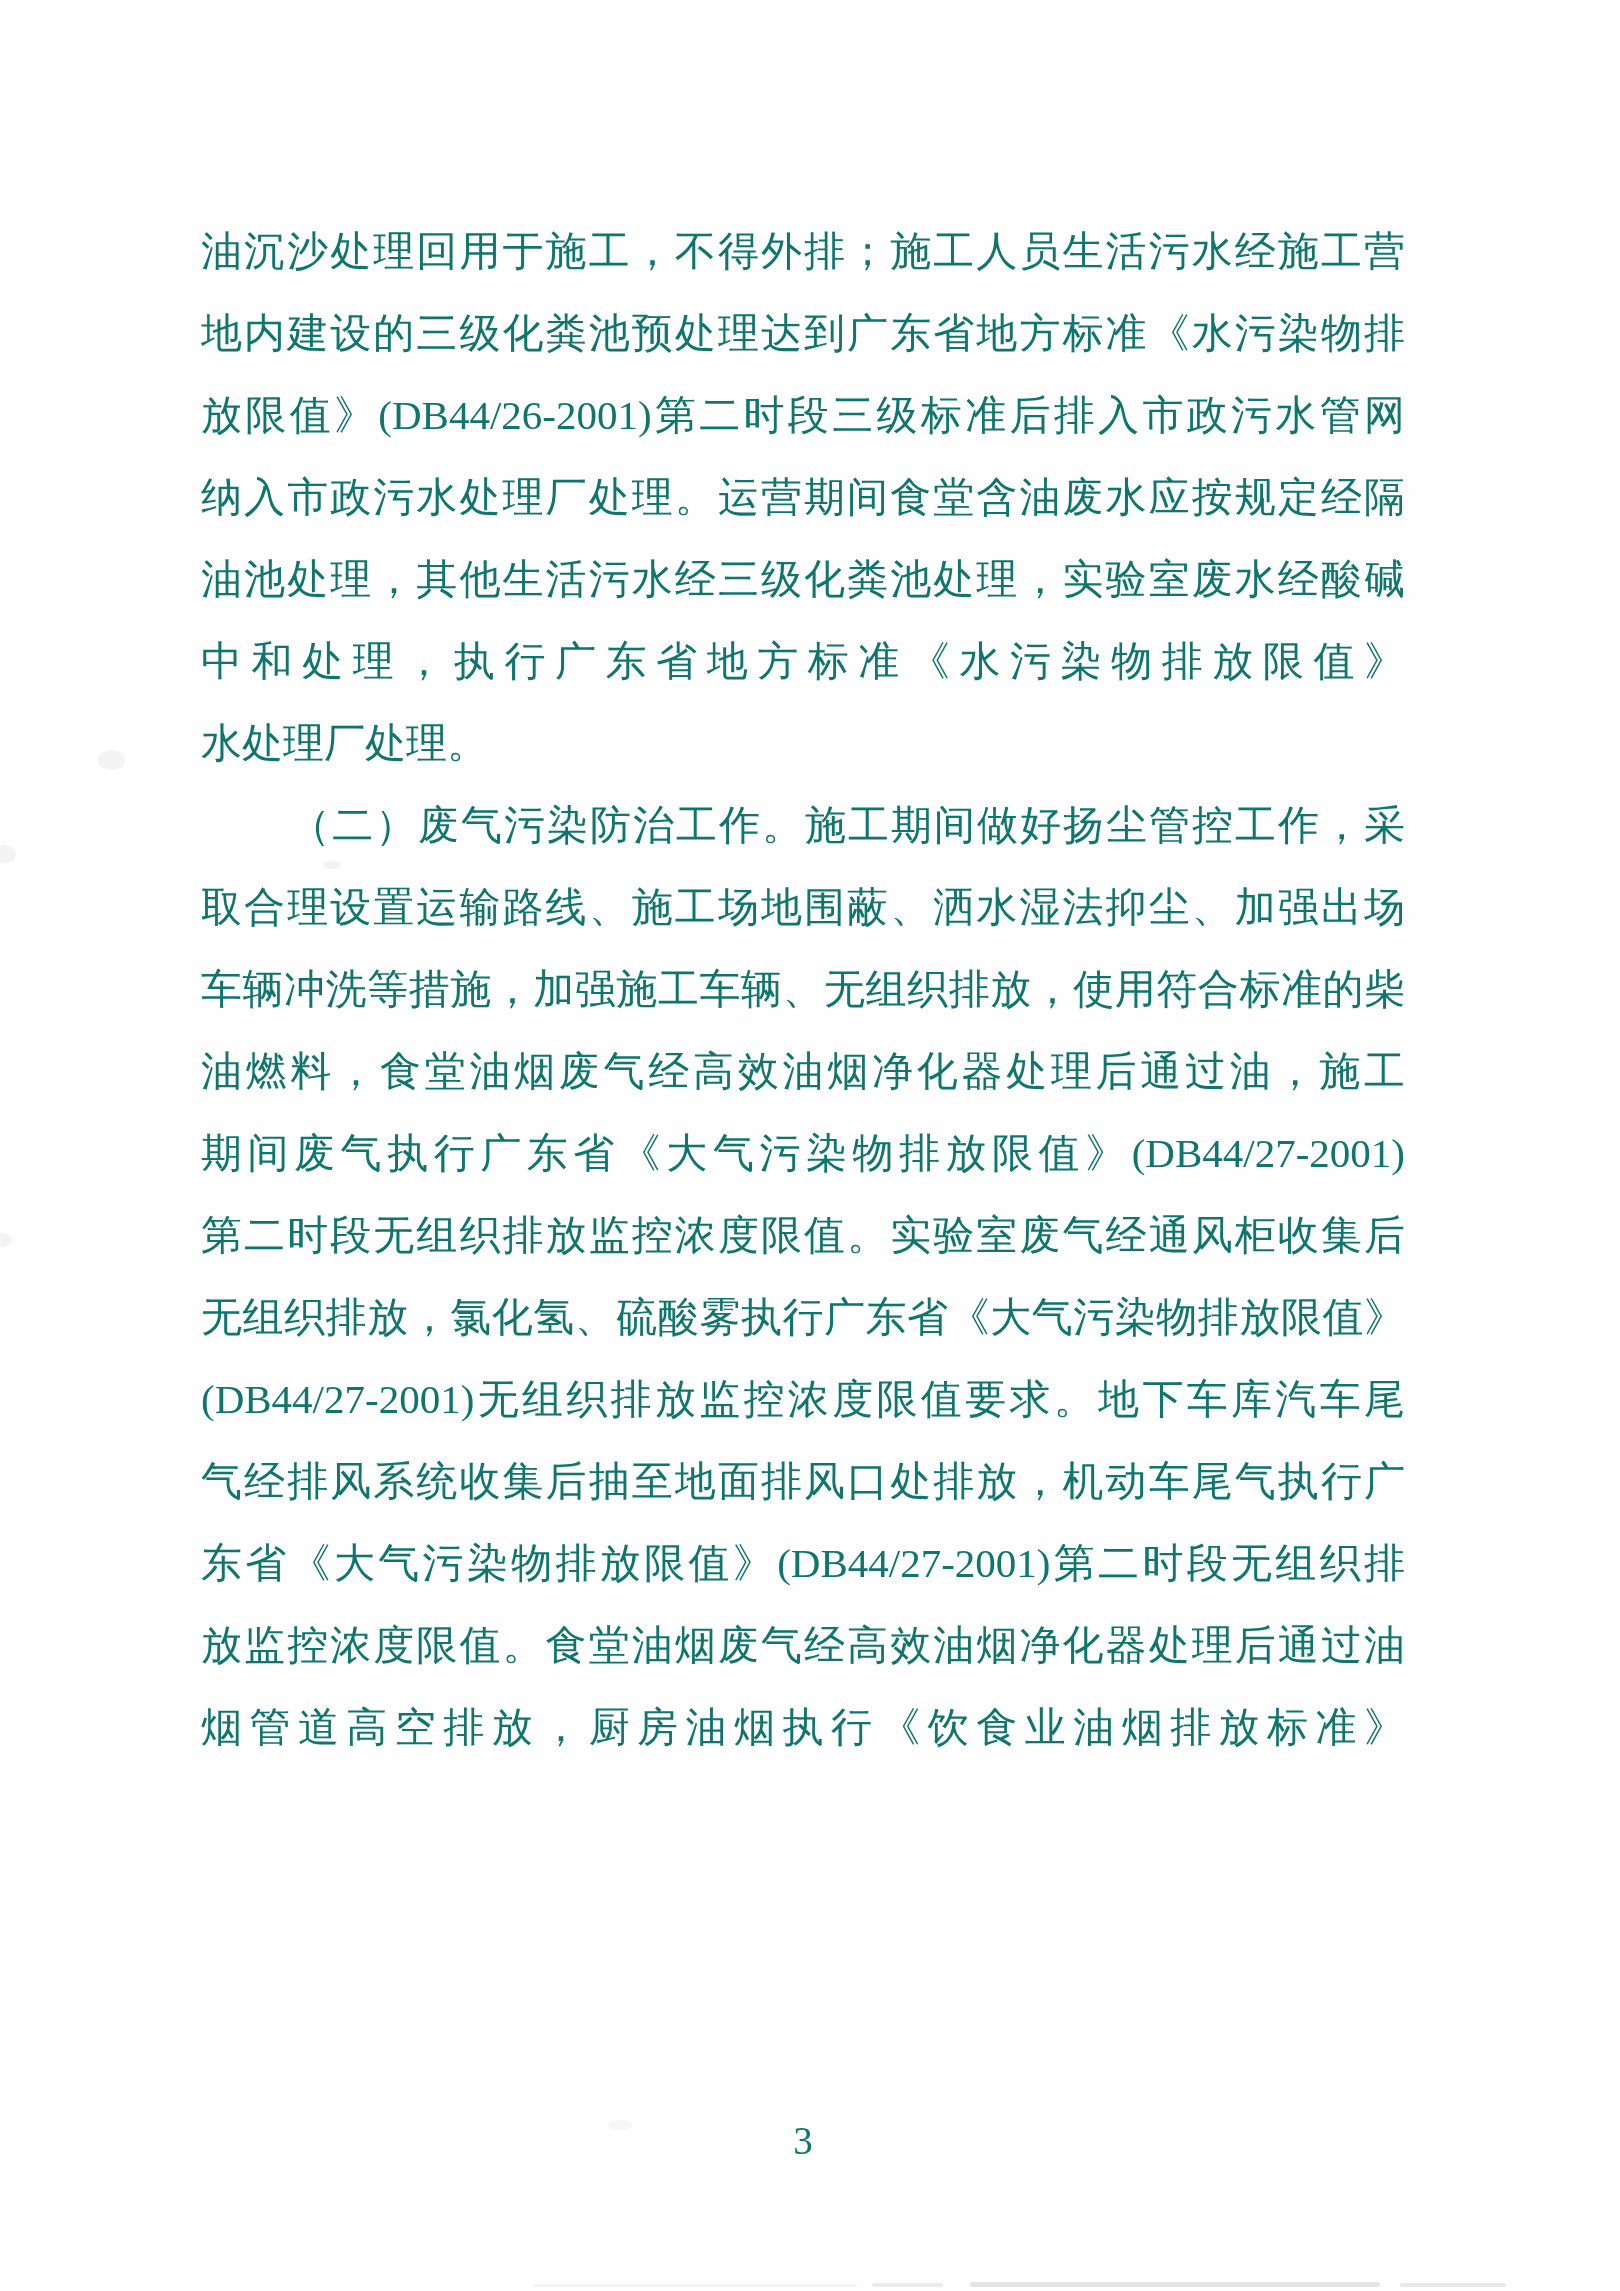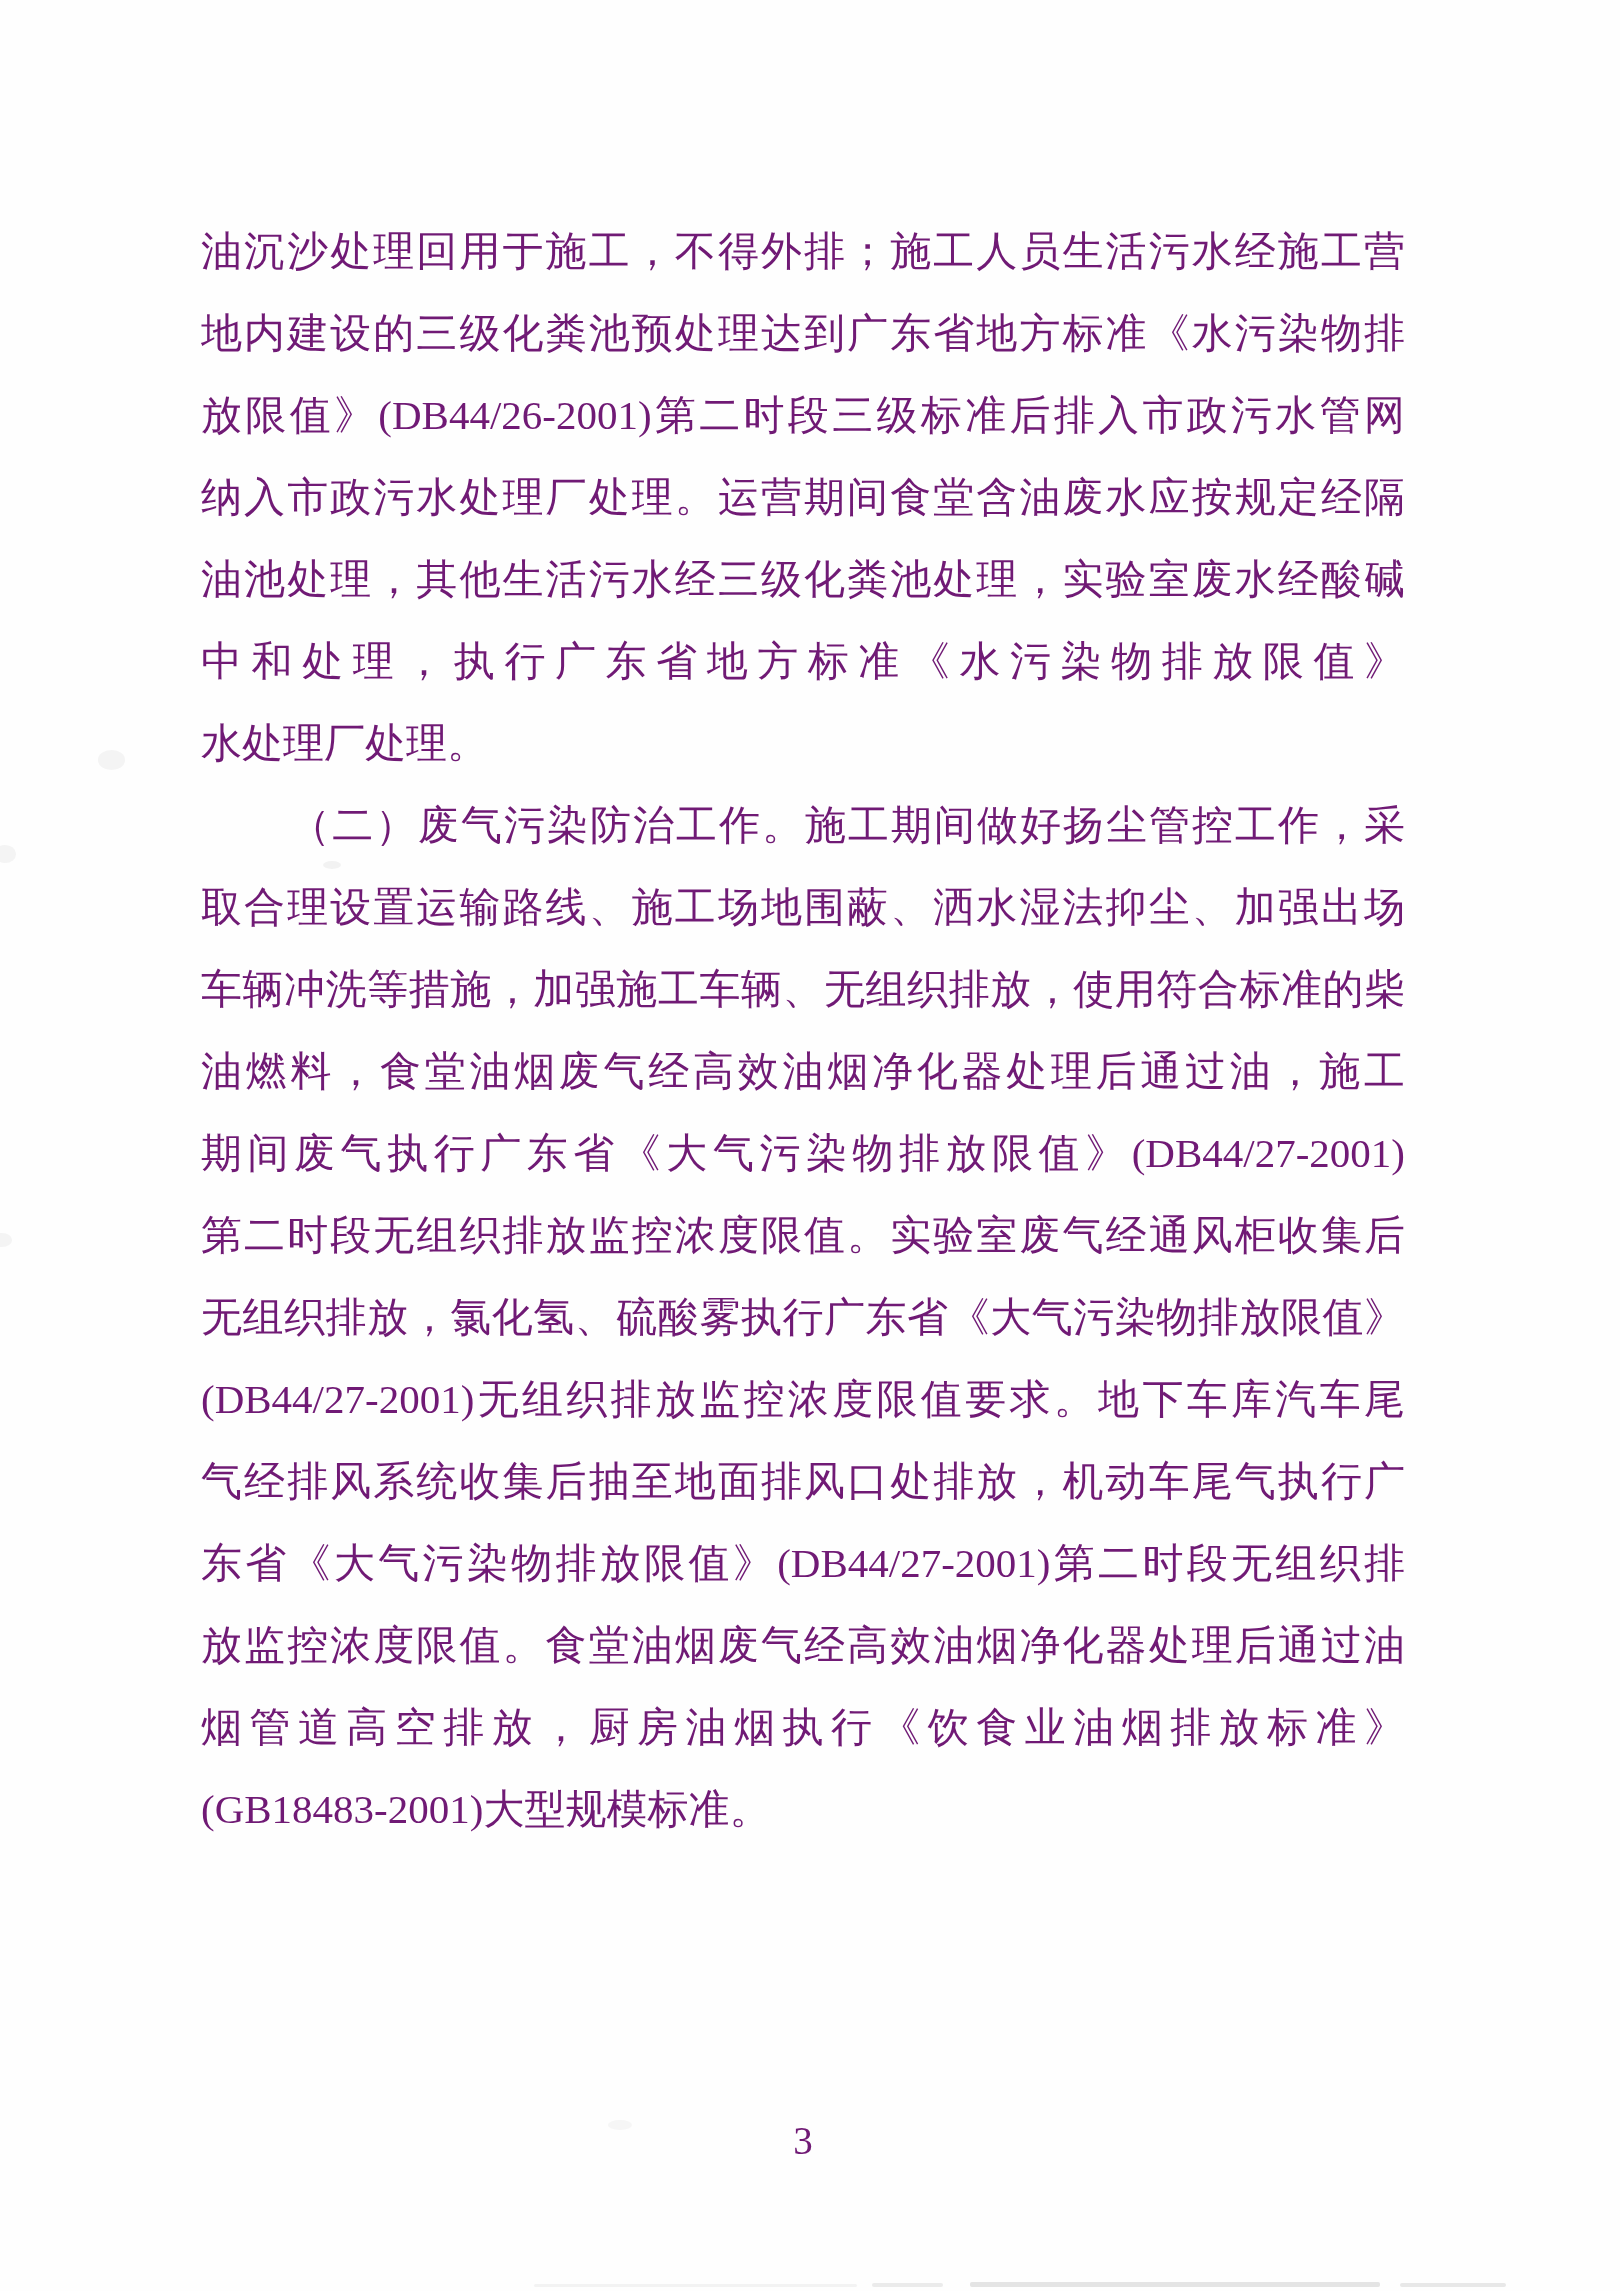--- a/index.html
+++ b/index.html
@@ -67,21 +67,21 @@
   }
   .smudge.s1 { left: 98px; top: 750px;  width: 27.4px; height: 19.6px; }
   .smudge.s2 { left: -5.9px;  top: 845px;  width: 21.6px; height: 17.6px; }
   .smudge.s3 { left: -7.8px;  top: 1233px; width: 19.6px; height: 13.7px; }
   .smudge.s4 { left: 323px; top: 861px;  width: 17.6px; height: 7.8px; opacity: 0.15; }
   .smudge.s5 { left: 608px; top: 2120px; width: 23.5px; height: 9.8px; opacity: 0.1; }
 </style>
 </head>
 <body>
 
-<div class="page" style="color: #701a75; background: rgb(254, 254, 254);">
+<div class="page" style="color: #0f766e; background: rgb(254, 254, 254);">
 
   <div class="text-block" id="text-block">
       <div class="line">油沉沙处理回用于施工，不得外排；施工人员生活污水经施工营</div>
       <div class="line">地内建设的三级化粪池预处理达到广东省地方标准《水污染物排</div>
       <div class="line">放限值》(DB44/26-2001)第二时段三级标准后排入市政污水管网</div>
       <div class="line">纳入市政污水处理厂处理。运营期间食堂含油废水应按规定经隔</div>
       <div class="line">油池处理，其他生活污水经三级化粪池处理，实验室废水经酸碱</div>
       <div class="line">中和处理，执行广东省地方标准《水污染物排放限值》</div>
       <div class="line no-fill">水处理厂处理。</div>
       <div class="line indent">（二）废气污染防治工作。施工期间做好扬尘管控工作，采</div>
@@ -89,21 +89,20 @@
       <div class="line">车辆冲洗等措施，加强施工车辆、无组织排放，使用符合标准的柴</div>
       <div class="line">油燃料，食堂油烟废气经高效油烟净化器处理后通过油，施工</div>
       <div class="line">期间废气执行广东省《大气污染物排放限值》(DB44/27-2001)</div>
       <div class="line">第二时段无组织排放监控浓度限值。实验室废气经通风柜收集后</div>
       <div class="line">无组织排放，氯化氢、硫酸雾执行广东省《大气污染物排放限值》</div>
       <div class="line">(DB44/27-2001)无组织排放监控浓度限值要求。地下车库汽车尾</div>
       <div class="line">气经排风系统收集后抽至地面排风口处排放，机动车尾气执行广</div>
       <div class="line">东省《大气污染物排放限值》(DB44/27-2001)第二时段无组织排</div>
       <div class="line">放监控浓度限值。食堂油烟废气经高效油烟净化器处理后通过油</div>
       <div class="line">烟管道高空排放，厨房油烟执行《饮食业油烟排放标准》</div>
-      <div class="line no-fill">(GB18483-2001)大型规模标准。</div>
     </div>
 
   <div class="page-number">3</div>
 
   <div class="artifact a1"></div>
   <div class="artifact a2"></div>
   <div class="artifact a3"></div>
   <div class="artifact a4"></div>
   <div class="smudge s1"></div>
   <div class="smudge s2"></div>

